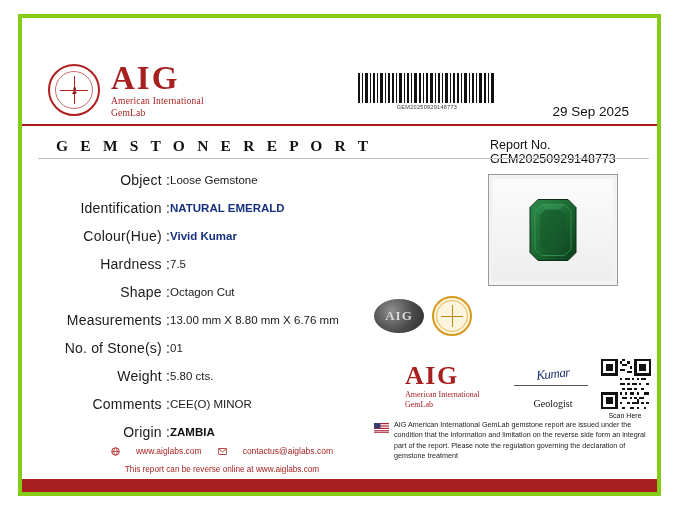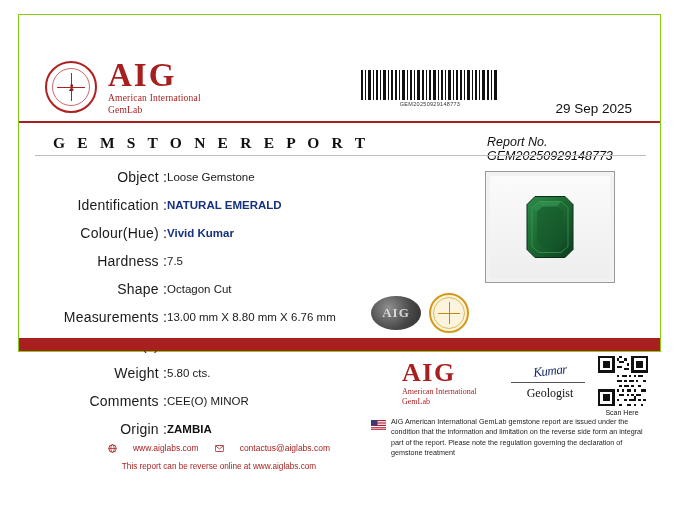--- a/index.html
+++ b/index.html
@@ -16,22 +16,22 @@
     width: 679px;
     height: 510px;
     background: #ffffff;
     overflow: hidden;
   }
   .cert {
     position: absolute;
     left: 18px;
     top: 14px;
     width: 643px;
-    height: 338px;
-    border: 1px solid #84cc16;
+    height: 482px;
+    border: 4px solid #84cc16;
     background: #ffffff;
     box-sizing: border-box;
   }
 
   
   .header {
     position: absolute;
     left: 0;
     top: 0;
     width: 100%;
@@ -162,21 +162,20 @@
     letter-spacing: 4.2px;
     margin-left: 6px;
   }
   .report-no {
     position: absolute;
     left: 468px;
     top: 120px;
     font-family: "Liberation Sans", sans-serif;
     font-size: 12.5px;
     color: #111;
-    font-style: italic;
   }
 
   .thin-rule {
     position: absolute;
     left: 16px;
     top: 140px;
     width: 611px;
     height: 1px;
     background: #bdbdbd;
   }
@@ -325,22 +324,22 @@
     color: #1a2a6c;
     transform: rotate(-6deg);
     letter-spacing: -0.5px;
   }
   .sig-line {
     margin-top: 3px;
     border-top: 1px solid #555;
     width: 74px;
   }
   .sig-label {
-    margin-top: 3px;
-    font-size: 12px;
+    margin-top: 12px;
+    font-size: 10px;
     color: #111;
     font-family: "Liberation Serif", serif;
   }
 
   .qr-wrap {
     position: absolute;
     left: 578px;
     top: 340px;
     width: 50px;
     text-align: center;

